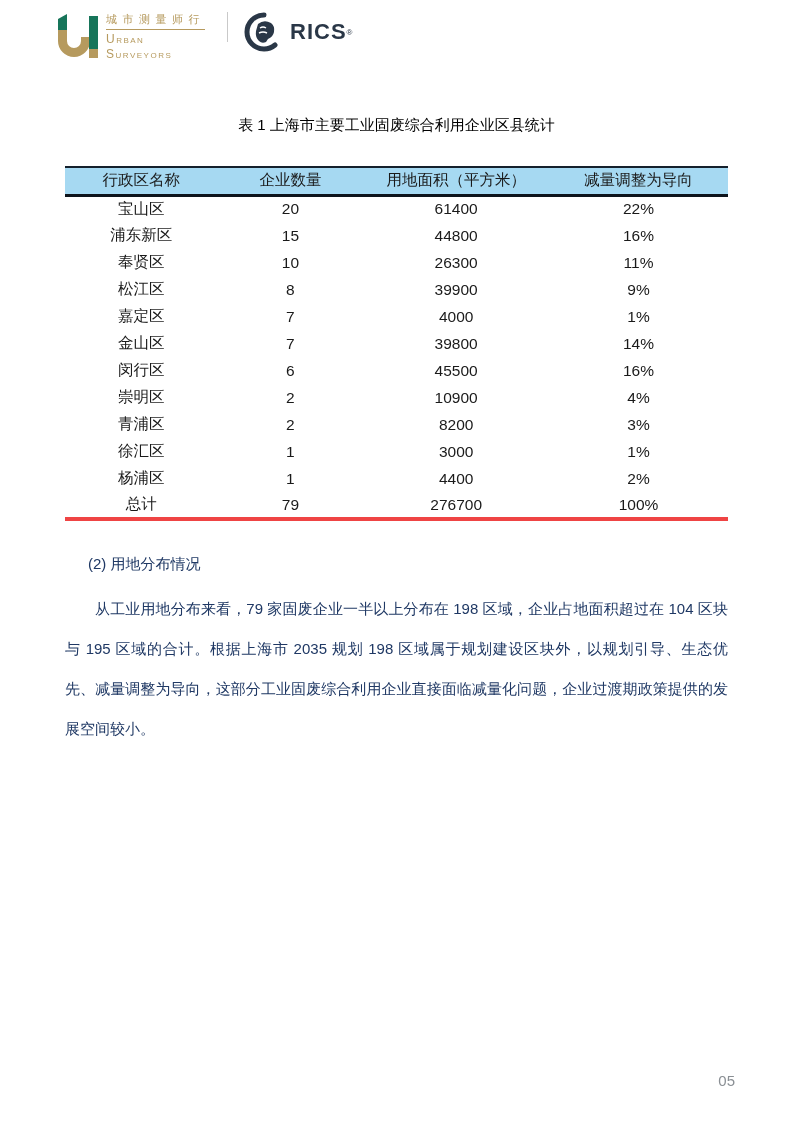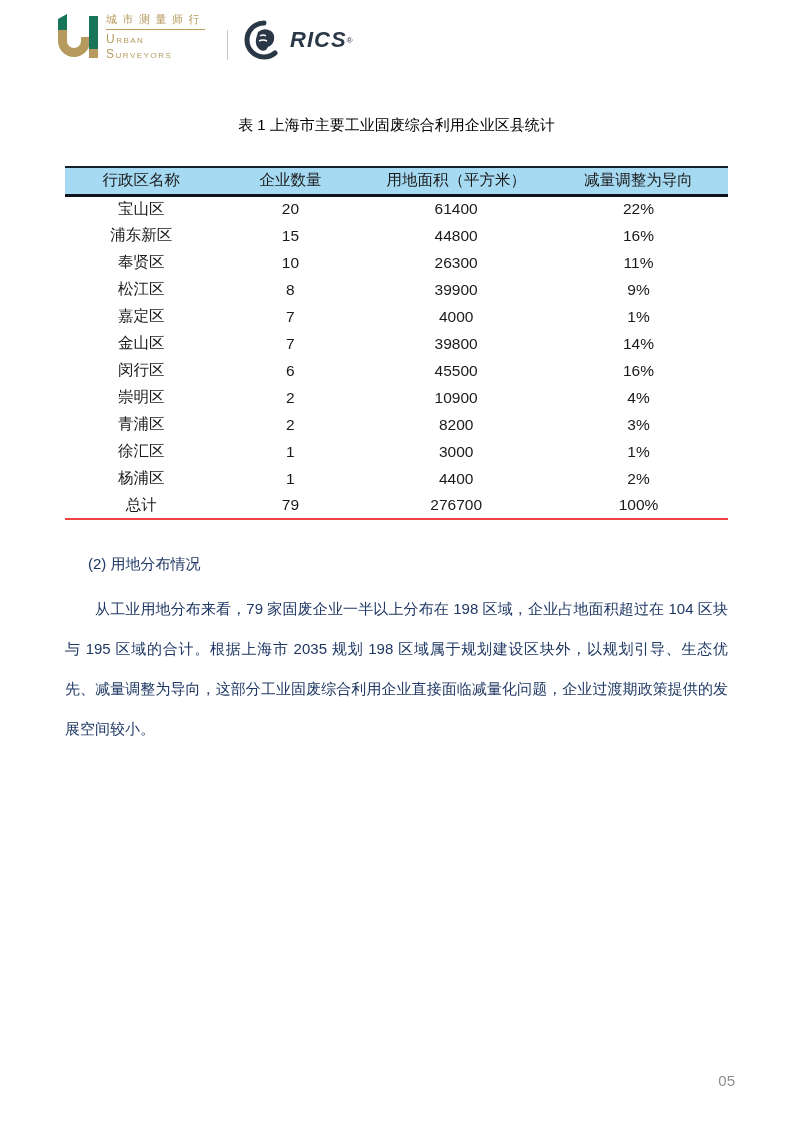--- a/index.html
+++ b/index.html
@@ -14,21 +14,21 @@
     background: #ffffff;
     overflow: hidden;
   }
 
   
   .brand-header {
     position: absolute;
     top: 12px;
     left: 58px;
     display: flex;
-    align-items: flex-end;
+    align-items: flex-start;
   }
   .us-logo { display: flex; align-items: center; }
   .us-logo-mark { width: 40px; height: 44px; display: block; }
   .us-logo-text { margin-left: 8px; }
   .us-logo-cn {
     color: #b69a5e;
     font-size: 11px;
     letter-spacing: 5.5px;
     border-bottom: 1px solid #b69a5e;
     padding-bottom: 2px;
@@ -41,21 +41,21 @@
     line-height: 12px;
     letter-spacing: 1.5px;
     margin-top: 3px;
   }
   .brand-divider {
     width: 1px;
     height: 30px;
     background: #c9c9c9;
     margin: 0 16px 0 22px;
   }
-  .rics-logo { display: flex; align-items: center; color: #2a3747; font-style: italic; }
+  .rics-logo { display: flex; align-items: center; color: #2a3747; }
   .rics-lion { width: 40px; height: 40px; display: block; }
   .rics-word {
     font-size: 22px;
     font-weight: bold;
     letter-spacing: 1px;
     margin-left: 6px;
     color: #2a3747;
   }
   .rics-reg { font-size: 8px; vertical-align: super; color: #2a3747; }
 
@@ -70,21 +70,21 @@
     text-align: center;
     font-size: 15px;
     color: #000000;
     line-height: 26px;
     margin-bottom: 2px;
   }
   table.stats {
     width: 100%;
     border-collapse: collapse;
     border-top: 2px solid #15202c;
-    border-bottom: 2px solid #ef4444;
+    border-bottom: 4px solid #ef4444;
     font-size: 15.5px;
     color: #1a1a1a;
     margin-top: 28px;
   }
   table.stats th {
     background: #a6d9f2;
     font-weight: 400;
     font-size: 15.5px;
     height: 28px;
     border-bottom: 3px solid #0d141c;

